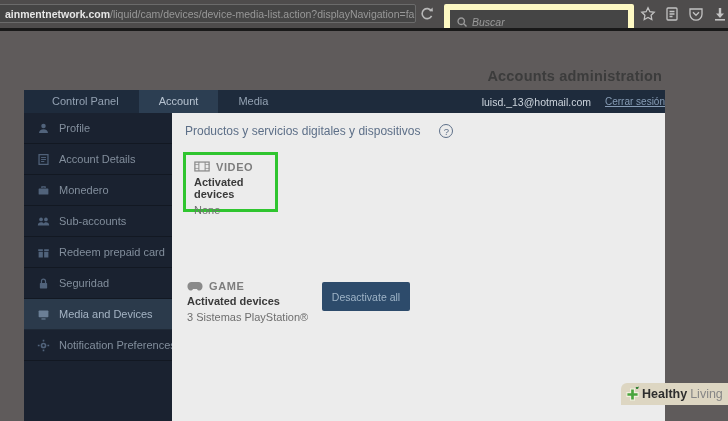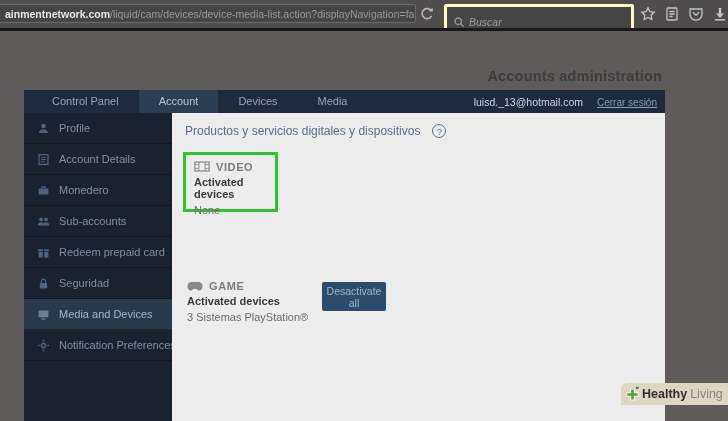--- a/index.html
+++ b/index.html
@@ -14,21 +14,21 @@
     position:absolute; left:-70px; top:4px; width:486px; height:19px;
     background:#454545; border:1px solid #6b6b6b; border-radius:2px;
     display:flex; align-items:center; overflow:hidden; white-space:nowrap;
     padding-left:74px; font-size:10.5px;
   }
   .url-host { color:#e6e6e6; font-weight:bold; }
   .url-path { color:#989898; }
   .refresh-btn { position:absolute; left:419px; top:6px; width:16px; height:16px; color:#b8b8b8; }
   .search-field {
     position:absolute; left:444px; top:4px; width:190px; height:36px;
-    background:#454545; border:3px solid #fef9c3; border-radius:2px;
+    background:#454545; border:6px solid #fef9c3; border-radius:2px;
     display:flex; align-items:center; gap:4px; padding:0 6px; color:#9a9a9a;
   }
   .search-field input {
     flex:1; background:transparent; border:none; outline:none;
     font-size:10.5px; font-style:italic; color:#cfcfcf; font-family:"Liberation Sans", sans-serif;
   }
   .search-field input::placeholder { color:#9a9a9a; font-style:italic; }
   .chrome-icons { position:absolute; left:640px; top:6px; display:flex; gap:8px; color:#c2c2c2; }
   .chrome-icons .cicon { width:16px; height:16px; }
 
@@ -43,57 +43,57 @@
   .app { position:absolute; left:24px; top:59px; width:641px; height:331px; display:flex; flex-direction:column; }
   .app-header {
     height:23px; background:#1e2b3c; display:flex; align-items:center; justify-content:space-between;
     flex:0 0 23px;
   }
   .tabs { display:flex; height:23px; margin-left:8px; }
   .tab {
     padding:0 20px; font-size:11px; color:#93a1b2; line-height:23px; cursor:default; white-space:nowrap;
   }
   .tab.active { background:#2c3e52; color:#b7c3d1; }
-  .account-info { display:flex; align-items:flex-end; gap:14px; padding-right:8px; }
+  .account-info { display:flex; align-items:flex-start; gap:14px; padding-right:0; }
   .account-email { font-size:10.5px; color:#ccd4dd; }
   .logout-link { font-size:10px; color:#879cb5; text-decoration:underline; cursor:pointer; }
 
   .app-body { flex:1; display:flex; min-height:0; }
 
   
   .sidebar { width:148px; background:#1a2230; flex:0 0 148px; }
   .side-item {
     height:31px; display:flex; align-items:center; gap:9px; padding-left:13px;
     font-size:11px; color:#828e9c; border-bottom:1px solid rgba(0,0,0,0.28); cursor:default; white-space:nowrap;
   }
   .side-item .sicon { width:13px; height:13px; color:#51637b; flex:0 0 13px; }
   .side-item.selected { background:#2b3a4b; color:#a5b4c4; }
   .side-item.selected .sicon { color:#6b7f96; }
 
   
   .content { flex:1; background:#ececec; position:relative; }
   .content-heading {
-    position:absolute; top:11px; left:13px; display:flex; align-items:center; gap:12px;
+    position:absolute; top:11px; left:13px; display:flex; align-items:center; gap:19px;
     font-size:12px; color:#5d6f88;
   }
   .help-circle {
     width:14px; height:14px; border:1px solid #5d6f88; border-radius:50%;
     font-size:9.5px; display:flex; align-items:center; justify-content:center; color:#5d6f88; cursor:pointer;
   }
   .video-box {
     position:absolute; top:39px; left:11px; width:95px; height:60px;
     border:3px solid #2fc52f; padding:5px 8px;
   }
   .section-head { display:flex; align-items:center; gap:6px; color:#8a8a8a; }
   .section-label { font-size:11px; font-weight:bold; color:#7d7d7d; letter-spacing:0.6px; }
   .section-sub { font-size:11px; font-weight:bold; color:#3a3a3a; margin-top:3px; }
   .section-val { font-size:11px; color:#6e6e6e; margin-top:4px; }
   .game-block { position:absolute; top:167px; left:15px; }
   .deactivate-btn {
-    position:absolute; top:169px; left:150px; width:64px; height:29px;
+    position:absolute; top:169px; left:150px; width:88px; height:29px;
     background:#2d4b6b; border:none; border-radius:2px; color:#9fb4c7; font-size:10.5px;
     font-family:"Liberation Sans", sans-serif; cursor:pointer;
   }
 
   
   .wm-strip { position:absolute; right:0; bottom:22px; width:79px; height:5px; background:#8fa98c; }
   .wm-bar {
     position:absolute; right:0; bottom:16px; width:107px; height:22px; background:#ddd6c2;
     border-radius:6px 0 0 0; display:flex; align-items:center; padding-left:3px;
   }
@@ -154,21 +154,20 @@
 
 <div class="page">
   <div class="page-title">Accounts administration</div>
 
   <div class="app">
 
     <div class="app-header">
       <div class="tabs">
         <div class="tab">Control Panel</div>
         <div class="tab active">Account</div>
-        <div class="tab">Devices</div>
         <div class="tab">Media</div>
       </div>
       <div class="account-info">
         <span class="account-email">luisd._13@hotmail.com</span>
         <span class="logout-link">Cerrar sesión</span>
       </div>
     </div>
 
     <div class="app-body">
 

